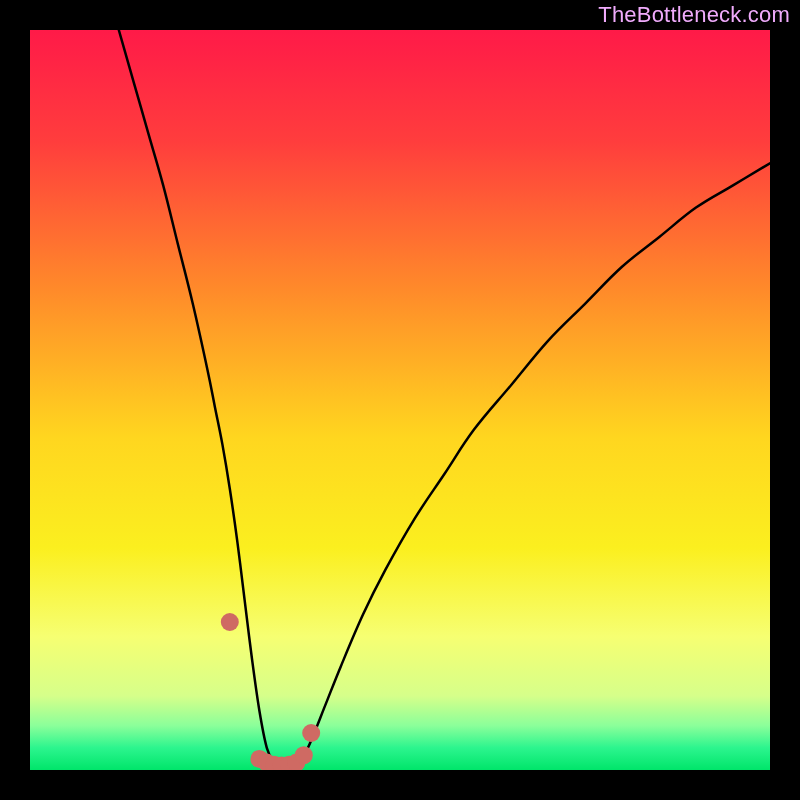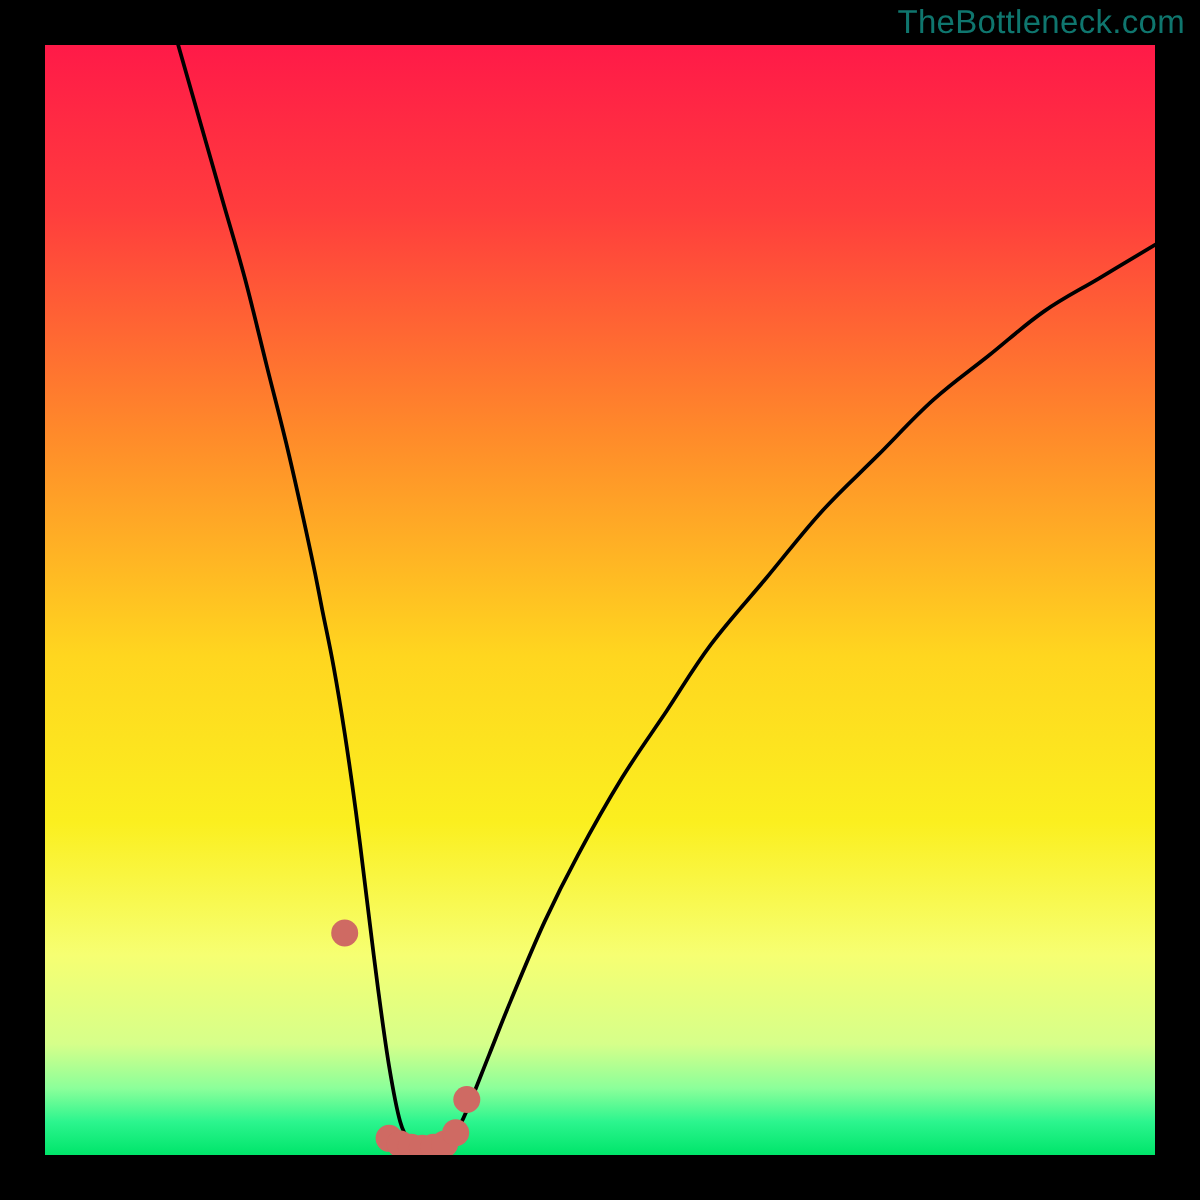--- a/index.html
+++ b/index.html
@@ -16,21 +16,21 @@
     top: 0;
     left: 0;
     width: 800px;
     height: 800px;
     background: #000000;
   }
   .watermark {
     position: absolute;
     top: 2px;
     right: 10px;
-    color: #0f766e;
+    color: #f0abfc;
     font-size: 22px;
     font-weight: 500;
     letter-spacing: 0.2px;
     z-index: 50;
   }
   .plot-area {
     position: absolute;
     left: 30px;
     top: 30px;
     width: 740px;

